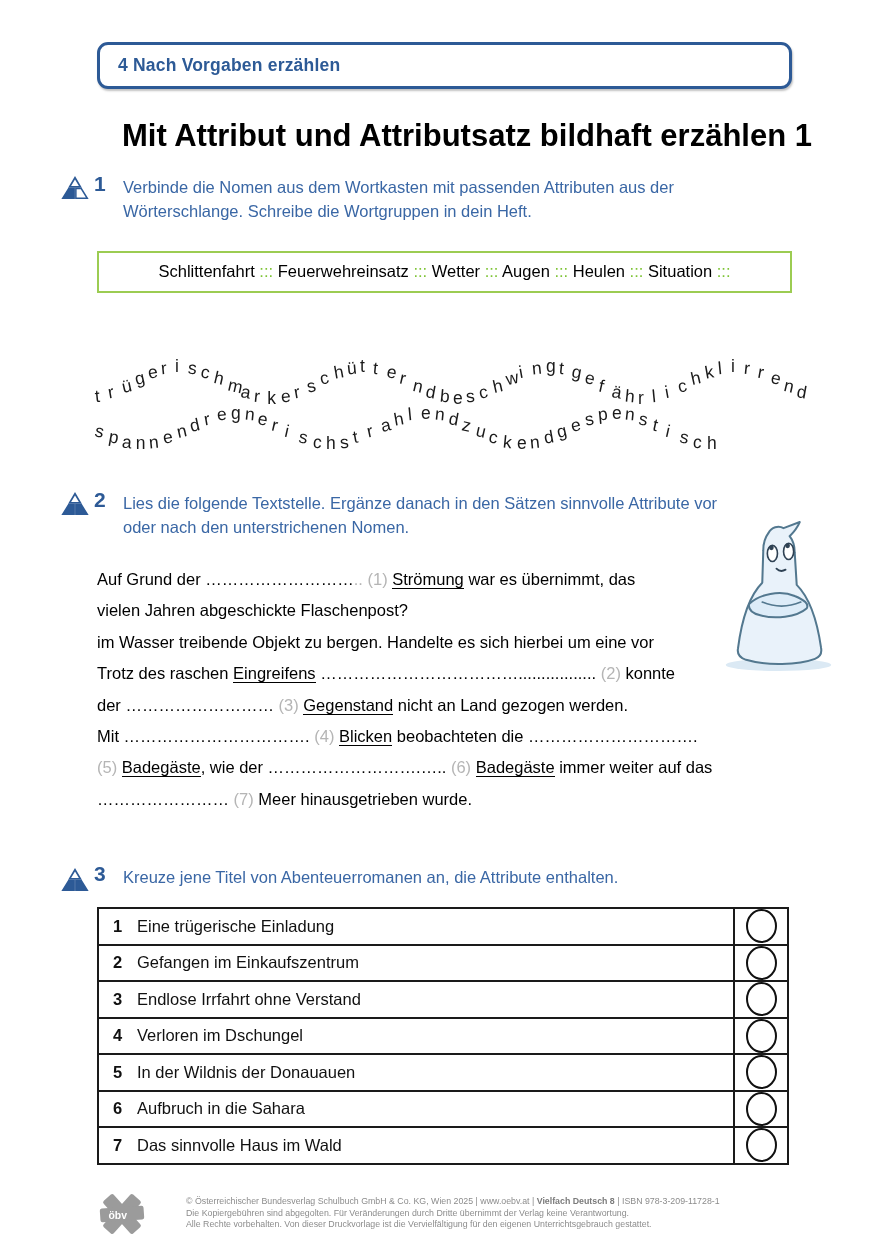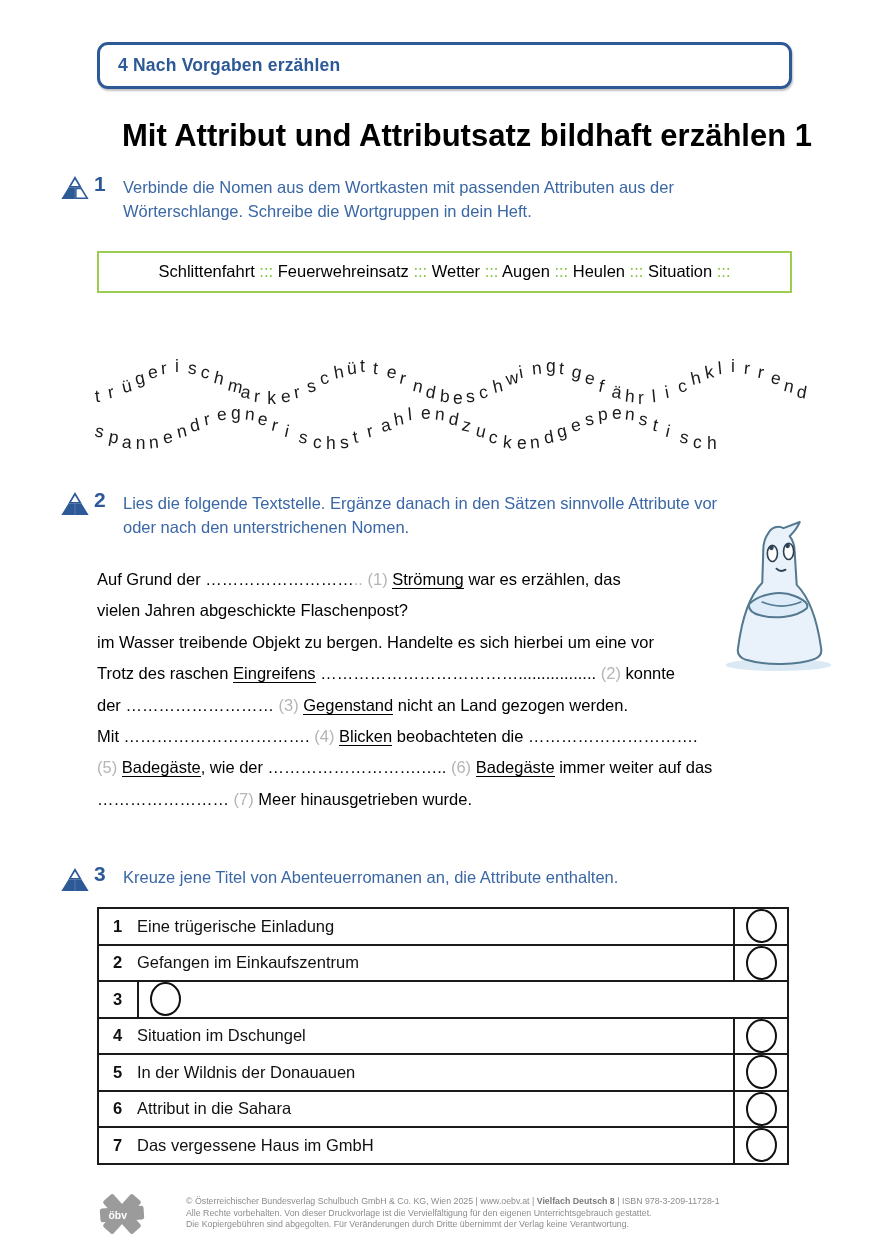--- a/index.html
+++ b/index.html
@@ -186,21 +186,21 @@
 <svg class="abs ex-icon" style="left:61px;top:492px;" viewBox="0 0 26 22">
   <path d="M13 1.5 L18 10 L8 10 Z" fill="#ffffff" stroke="#2d5a96" stroke-width="1.6"></path>
   <path d="M7.2 11.5 L12.2 11.5 L12.2 20.5 L1.6 20.5 Z" fill="#2d5a96" stroke="#2d5a96" stroke-width="1.4"></path>
   <path d="M13.8 11.5 L18.8 11.5 L24.4 20.5 L13.8 20.5 Z" fill="#2d5a96" stroke="#2d5a96" stroke-width="1.4"></path>
 </svg>
 <div class="abs ex-num" style="left:94px;top:488px;">2</div>
 <div class="abs instr" style="left:123px;top:492px;">Lies die folgende Textstelle. Ergänze danach in den Sätzen sinnvolle Attribute vor
 oder nach den unterstrichenen Nomen.</div>
 
 <div class="abs passage">
-    <div class="pline"><span class="t">Auf Grund der ………………………</span><span class="n">.. (1) </span><span class="u">Strömung</span><span class="t"> war es erzählen, das</span></div>
+    <div class="pline"><span class="t">Auf Grund der ………………………</span><span class="n">.. (1) </span><span class="u">Strömung</span><span class="t"> war es übernimmt, das</span></div>
     <div class="pline"><span class="t">vielen Jahren abgeschickte Flaschenpost?</span></div>
     <div class="pline"><span class="t">im Wasser treibende Objekt zu bergen. Handelte es sich hierbei um eine vor</span></div>
     <div class="pline"><span class="t">Trotz des raschen </span><span class="u">Eingreifens</span><span class="t"> ……………………………….................</span><span class="n"> (2) </span><span class="t">konnte</span></div>
     <div class="pline"><span class="t">der ………………………</span><span class="n"> (3) </span><span class="u">Gegenstand</span><span class="t"> nicht an Land gezogen werden.</span></div>
     <div class="pline"><span class="t">Mit …………………………….</span><span class="n"> (4) </span><span class="u">Blicken</span><span class="t"> beobachteten die ………………………….</span></div>
     <div class="pline"><span class="n">(5) </span><span class="u">Badegäste</span><span class="t">, wie der ……………………….…..</span><span class="n"> (6) </span><span class="u">Badegäste</span><span class="t"> immer weiter auf das</span></div>
     <div class="pline"><span class="t">……………………</span><span class="n"> (7) </span><span class="t">Meer hinausgetrieben wurde.</span></div>
   </div>
 
 <svg class="abs" style="left:720px;top:520px;" width="120" height="152" viewBox="0 0 115 150">
@@ -235,59 +235,60 @@
     </div>
     <div class="trow">
       <span class="tnum">2</span>
       <span class="ttitle">Gefangen im Einkaufszentrum</span>
       <div class="tcheck">
         <span class="circle"></span>
       </div>
     </div>
     <div class="trow">
       <span class="tnum">3</span>
+      <span class="ttitle">Endlose Irrfahrt ohne Verstand</span>
       <div class="tcheck">
         <span class="circle"></span>
       </div>
     </div>
     <div class="trow">
       <span class="tnum">4</span>
-      <span class="ttitle">Situation im Dschungel</span>
+      <span class="ttitle">Verloren im Dschungel</span>
       <div class="tcheck">
         <span class="circle"></span>
       </div>
     </div>
     <div class="trow">
       <span class="tnum">5</span>
       <span class="ttitle">In der Wildnis der Donauauen</span>
       <div class="tcheck">
         <span class="circle"></span>
       </div>
     </div>
     <div class="trow">
       <span class="tnum">6</span>
-      <span class="ttitle">Attribut in die Sahara</span>
+      <span class="ttitle">Aufbruch in die Sahara</span>
       <div class="tcheck">
         <span class="circle"></span>
       </div>
     </div>
     <div class="trow">
       <span class="tnum">7</span>
-      <span class="ttitle">Das vergessene Haus im GmbH</span>
+      <span class="ttitle">Das sinnvolle Haus im Wald</span>
       <div class="tcheck">
         <span class="circle"></span>
       </div>
     </div>
   </div>
 
 <svg class="abs" style="left:98px;top:1190px;" width="48" height="48" viewBox="0 0 46 46">
   <g fill="#9b9b9b">
     <rect x="16.5" y="2" width="13" height="42" rx="2" transform="rotate(42 23 23)"></rect>
     <rect x="16.5" y="2" width="13" height="42" rx="2" transform="rotate(-42 23 23)"></rect>
     <rect x="2" y="16.5" width="42" height="13" rx="2" transform="rotate(-4 23 23)"></rect>
   </g>
   <text x="10" y="27.5" font-size="10" font-weight="bold" fill="#ffffff" font-family="Liberation Sans, sans-serif">öbv</text>
 </svg>
 <div class="abs footer-text">
   <div id="footer-line1"><span>© Österreichischer Bundesverlag Schulbuch GmbH &amp; Co. KG, Wien 2025  |  www.oebv.at  | </span><span class="b">Vielfach Deutsch 8</span><span> | ISBN 978-3-209-11728-1</span></div>
+  <div>Die Kopiergebühren sind abgegolten. Für Veränderungen durch Dritte übernimmt der Verlag keine Verantwortung.</div>
   <div>Alle Rechte vorbehalten. Von dieser Druckvorlage ist die Vervielfältigung für den eigenen Unterrichtsgebrauch gestattet.</div>
-  <div>Die Kopiergebühren sind abgegolten. Für Veränderungen durch Dritte übernimmt der Verlag keine Verantwortung.</div>
 </div>
 
 </body></html>

